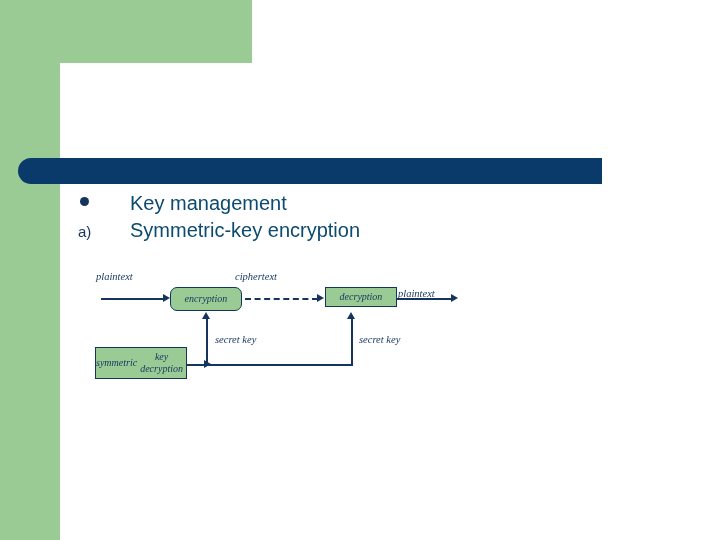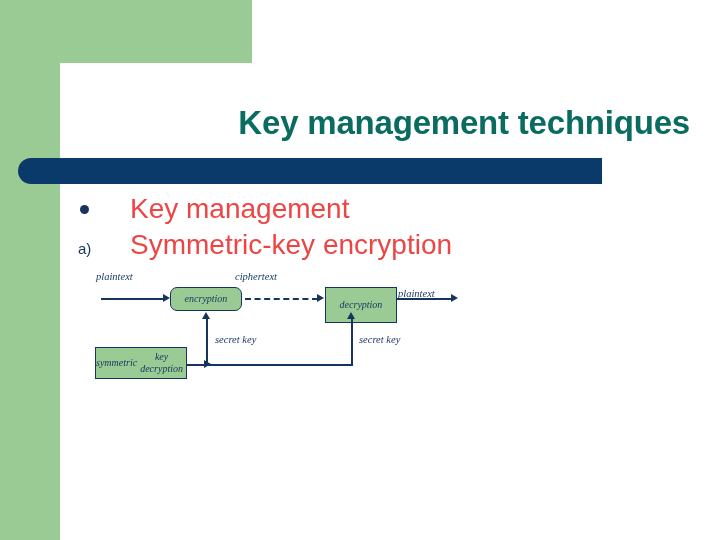--- a/index.html
+++ b/index.html
@@ -45,21 +45,21 @@
   .bullet-row{display:flex;align-items:baseline;margin-bottom:3px;}
   .bullet-marker{
     width:52px;flex:0 0 52px;color:#15355E;
     font-size:14px;text-align:left;
   }
   .bullet-marker .dot{
     display:inline-block;width:9px;height:9px;border-radius:50%;
     background:#15355E;margin-left:2px;position:relative;top:-4px;
   }
   .bullet-text{
-    font-size:28px;color:#ef4444;white-space:nowrap;line-height:1.18;
+    font-size:20px;color:#0c4a6e;white-space:nowrap;line-height:1.18;
   }
   .marker-a{font-size:15px;color:#15355E;}
 
   
   .diagram{position:absolute;left:60px;top:262px;width:450px;height:130px;font-style:italic;}
   .dg-box{
     position:absolute;
     background:#9ACB94;
     border:1px solid #15355E;
     color:#15355E;
@@ -97,21 +97,20 @@
 </head>
 <body>
 
 <div id="slide">
 
   <div class="green-top"></div>
   <div class="green-left"></div>
   <div class="white-panel"></div>
   <div class="title-bar"></div>
 
-  <div class="slide-title">Key management techniques</div>
 
   <div class="bullets">
 
     <div class="bullet-row">
       <div class="bullet-marker">
         <span class="dot"></span>
       </div>
       <div class="bullet-text">Key management</div>
     </div>
 
@@ -133,21 +132,21 @@
     <div class="dg-label" style="left:299px;top:72px;">secret key</div>
 
     <div class="dg-line dg-hline" style="left:41px;top:36px;width:62px;"></div>
     <div class="arrow-r" style="left:103px;top:32px;"></div>
 
     <div class="dg-box" style="left:110px;top:25px;width:72px;height:24px;border-radius:7px;">encryption</div>
 
     <div class="dg-dash" style="left:185px;top:36px;width:73px;"></div>
     <div class="arrow-r" style="left:257px;top:32px;"></div>
 
-    <div class="dg-box" style="left:265px;top:25px;width:72px;height:36px;">decryption</div>
+    <div class="dg-box" style="left:265px;top:25px;width:72px;height:20px;">decryption</div>
 
     <div class="dg-line dg-hline" style="left:337px;top:36px;width:56px;"></div>
     <div class="arrow-r" style="left:391px;top:32px;"></div>
 
     <div class="dg-box" style="left:35px;top:85px;width:92px;height:32px;">
       <span>symmetric</span>
       <span>key decryption</span>
     </div>
 
     <div class="dg-line dg-hline" style="left:126px;top:102px;width:20px;"></div>

